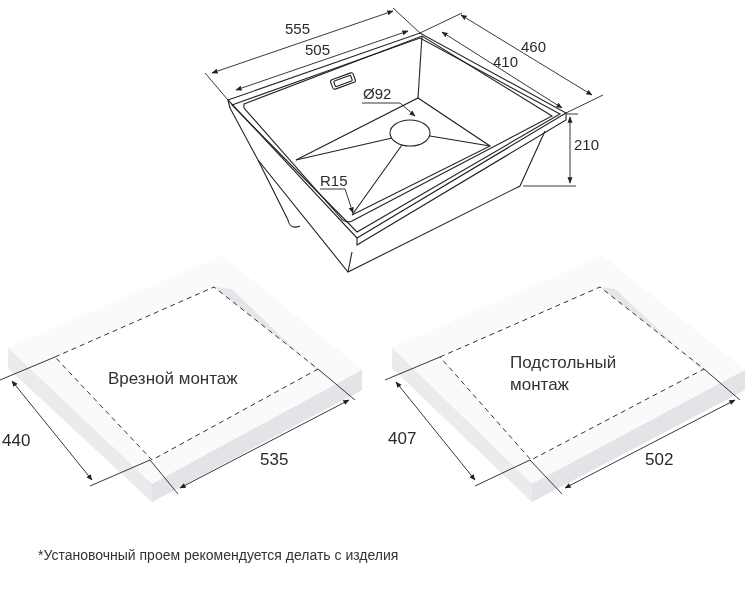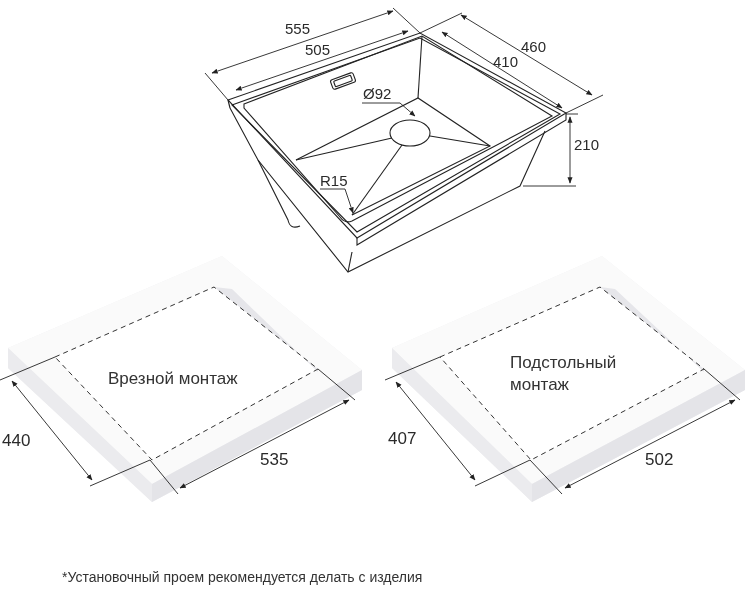--- a/index.html
+++ b/index.html
@@ -1,20 +1,20 @@
 <!DOCTYPE html>
 <html><head>
 <meta charset="utf-8">
 <style>
   html,body{margin:0;padding:0;background:#fff;}
   body{width:750px;height:597px;position:relative;overflow:hidden;font-family:"Liberation Sans",sans-serif;}
   svg{position:absolute;left:0;top:0;}
   .dim{font-family:"Liberation Sans",sans-serif;fill:#2a2a2a;}
   .lbl{font-family:"Liberation Sans",sans-serif;fill:#333;}
-  .note{position:absolute;left:38px;top:569px;font-size:14px;color:#333;white-space:nowrap;margin-left:24px;}
+  .note{position:absolute;left:38px;top:547px;font-size:14px;color:#333;white-space:nowrap;}
 </style>
 </head>
 <body>
 
 <svg width="750" height="597" viewBox="0 0 750 597">
   <defs>
     <marker id="ar" viewBox="0 0 10 10" refX="9" refY="5" markerWidth="7" markerHeight="7" orient="auto-start-reverse">
       <path d="M0,1 L10,5 L0,9 z" fill="#222"></path>
     </marker>
   </defs>

